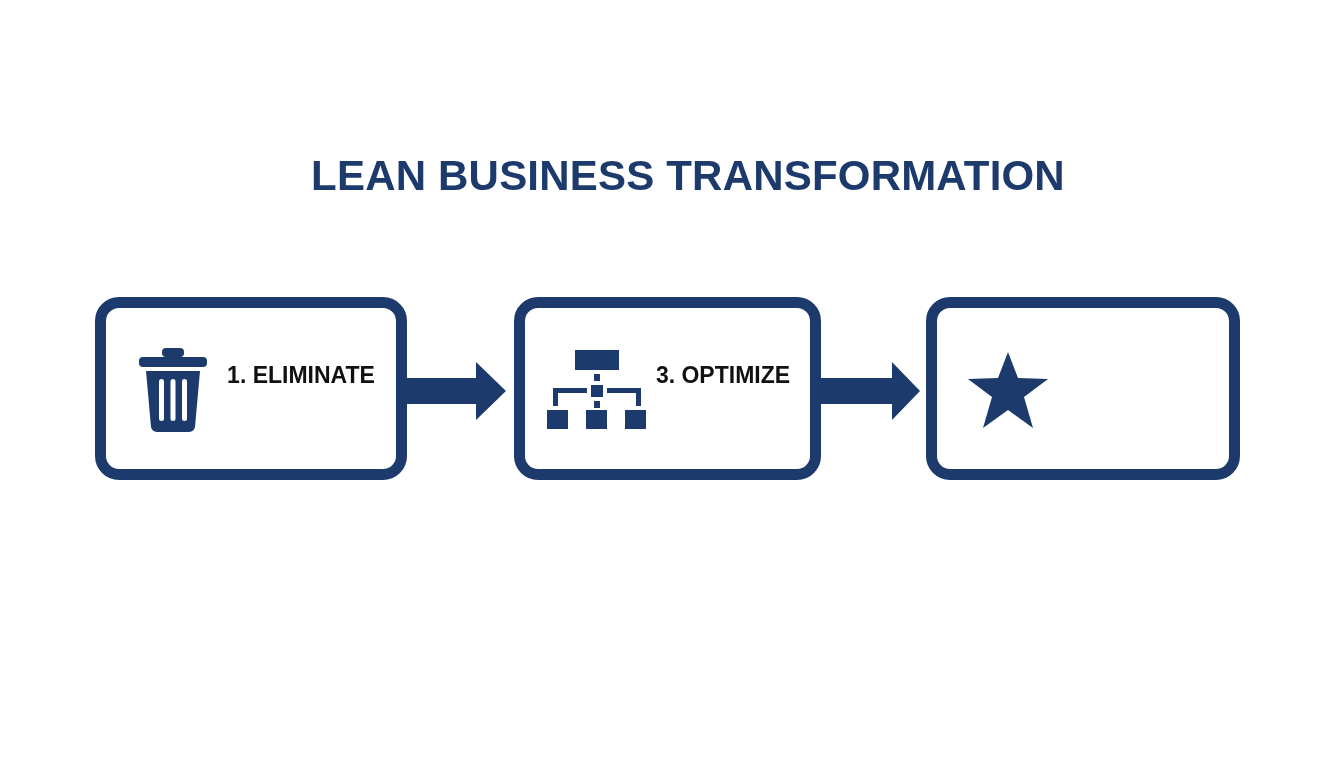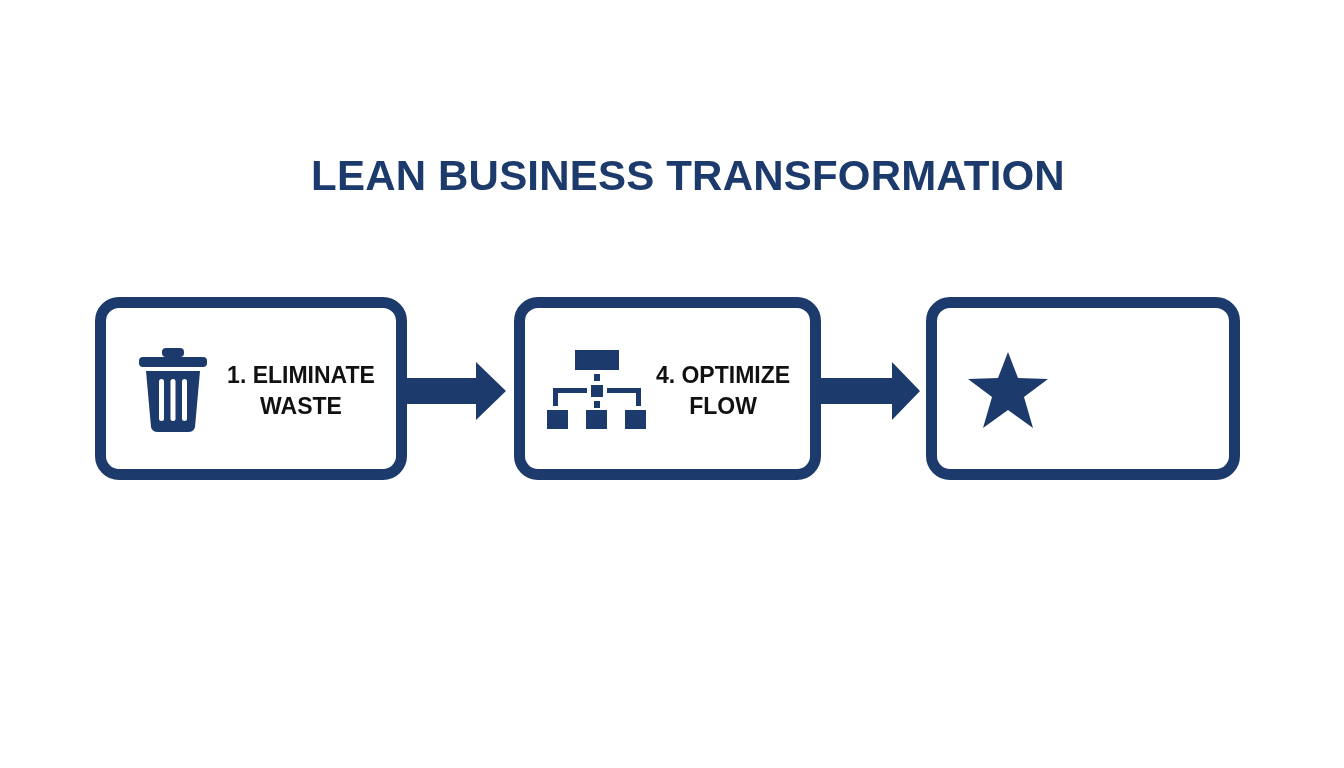--- a/index.html
+++ b/index.html
@@ -41,40 +41,38 @@
 <svg class="icon" style="left:138px;top:347px;" width="70" height="86" viewBox="0 0 70 86">
   <rect x="24" y="1" width="22" height="9" rx="4" fill="#1c3a6b"></rect>
   <rect x="1" y="10" width="68" height="10" rx="4" fill="#1c3a6b"></rect>
   <path d="M8,24 L62,24 L57,80 Q56,85 50,85 L20,85 Q14,85 13,80 Z" fill="#1c3a6b"></path>
   <rect x="21" y="32" width="5" height="42" rx="2.5" fill="#ffffff"></rect>
   <rect x="32.5" y="32" width="5" height="42" rx="2.5" fill="#ffffff"></rect>
   <rect x="44" y="32" width="5" height="42" rx="2.5" fill="#ffffff"></rect>
 </svg>
 <div class="step-label" style="left:214px;top:360px;width:174px;">
   <span>1. ELIMINATE</span>
-  <span>WASTE</span>
 </div>
 
 <div class="step" style="left:514px;width:307px;"></div>
 <svg class="icon" style="left:545px;top:349px;" width="104" height="82" viewBox="0 0 104 82">
   <rect x="30" y="1" width="44" height="20" fill="#1c3a6b"></rect>
   <rect x="49" y="25" width="6" height="7" fill="#1c3a6b"></rect>
   <rect x="46" y="36" width="12" height="12" fill="#1c3a6b"></rect>
   <rect x="49" y="52" width="6" height="7" fill="#1c3a6b"></rect>
   <rect x="8" y="39" width="34" height="5" fill="#1c3a6b"></rect>
   <rect x="62" y="39" width="34" height="5" fill="#1c3a6b"></rect>
   <rect x="8" y="39" width="5" height="18" fill="#1c3a6b"></rect>
   <rect x="91" y="39" width="5" height="18" fill="#1c3a6b"></rect>
   <rect x="2" y="61" width="21" height="19" fill="#1c3a6b"></rect>
   <rect x="41" y="61" width="21" height="19" fill="#1c3a6b"></rect>
   <rect x="80" y="61" width="21" height="19" fill="#1c3a6b"></rect>
 </svg>
 <div class="step-label" style="left:642px;top:360px;width:162px;">
-  <span>4. OPTIMIZE</span>
-  <span>FLOW</span>
+  <span>3. OPTIMIZE</span>
 </div>
 
 <div class="step" style="left:926px;width:314px;"></div>
 <svg class="icon" style="left:966px;top:350px;" width="84" height="80" viewBox="0 0 84 80">
   <polygon points="42,2 52,28 82,29 58,47 67,78 42,60 17,78 26,47 2,29 32,28" fill="#1c3a6b"></polygon>
 </svg>
 <div class="step-label" style="left:1038px;top:360px;width:150px;">
 </div>
 
 </body></html>

